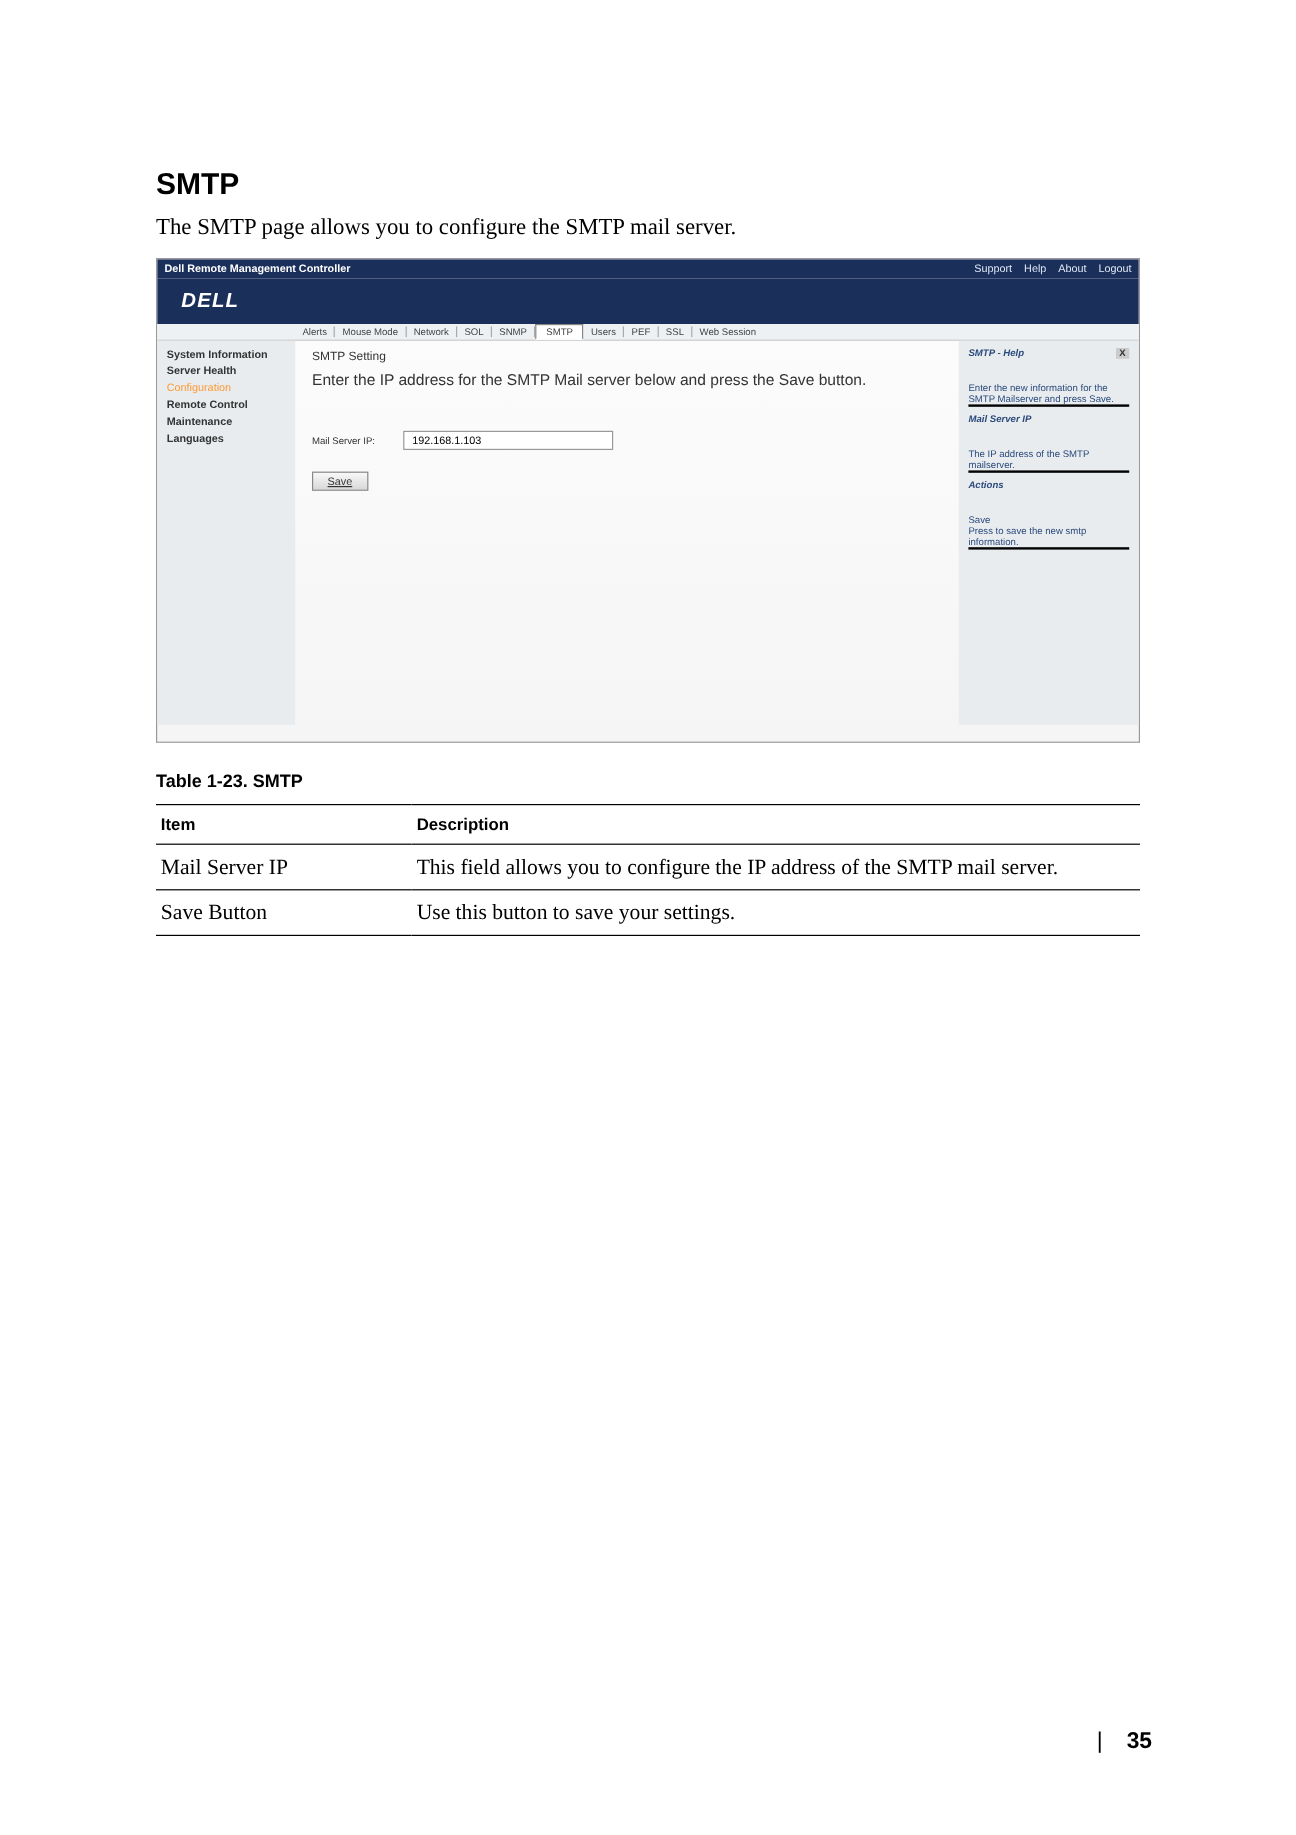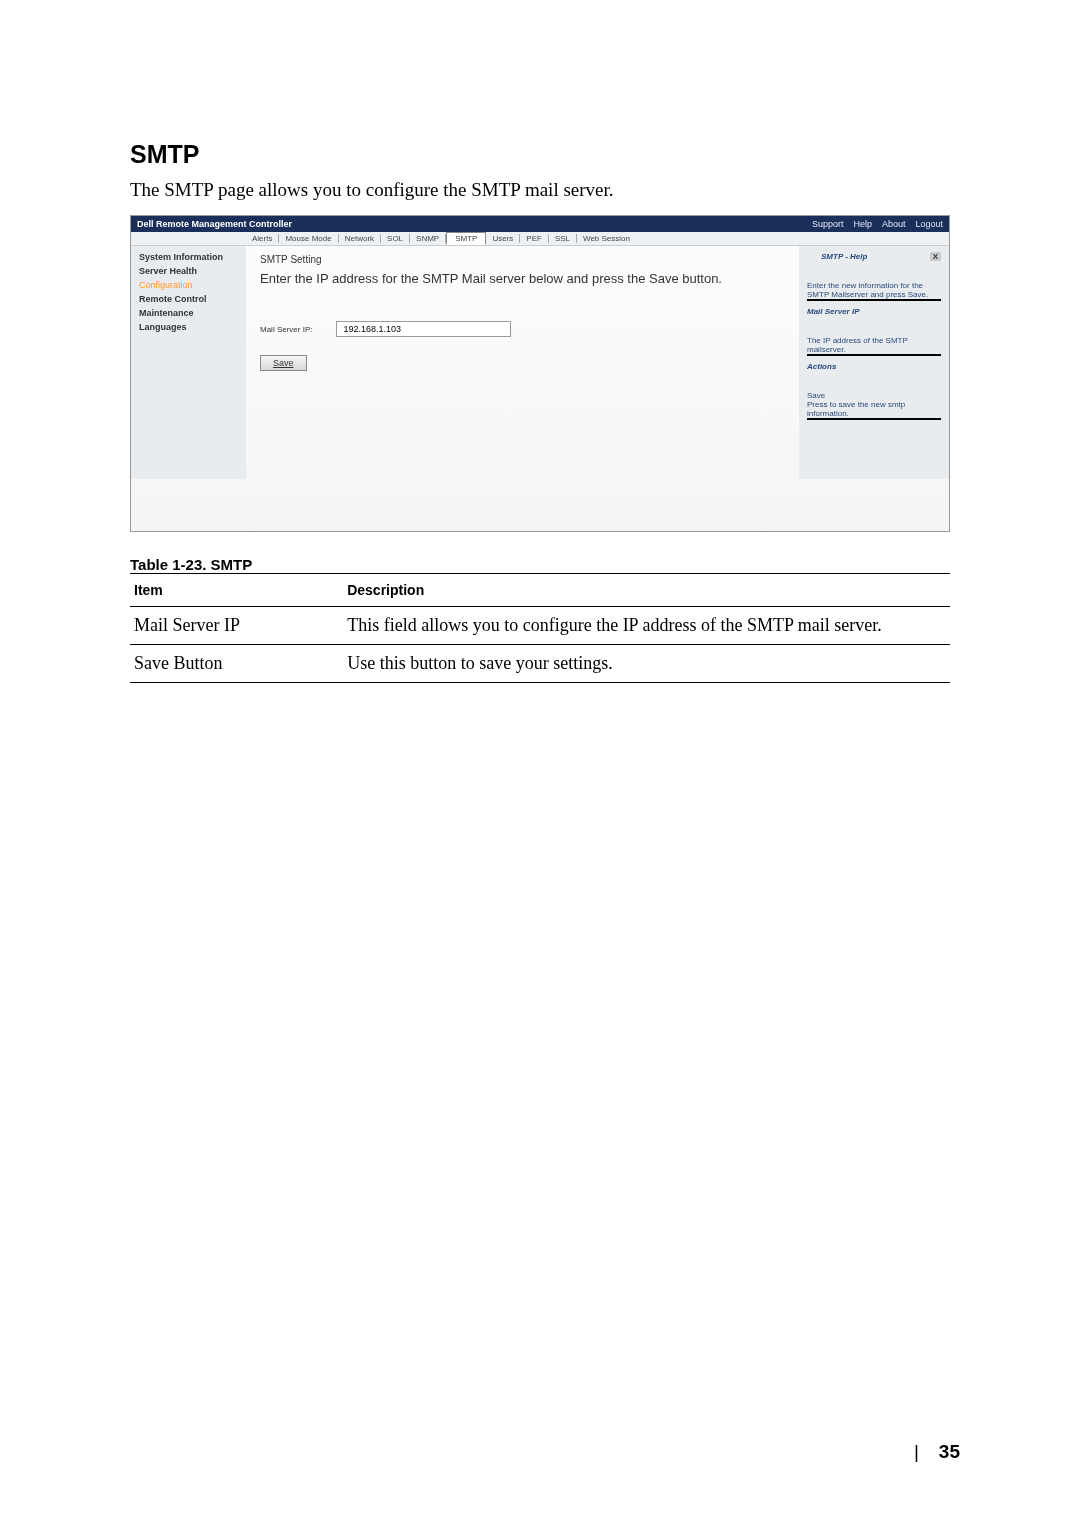--- a/index.html
+++ b/index.html
@@ -2,21 +2,21 @@
 <html><head>
   <meta charset="utf-8">
   <style>
     * { margin: 0; padding: 0; box-sizing: border-box; }
     body { font-family: Georgia, 'Times New Roman', serif; background: #fff; width: 1080px; height: 1529px; position: relative; }
     .page { padding: 140px 130px 60px 130px; }
     .heading { font-family: Arial, Helvetica, sans-serif; font-weight: bold; font-size: 25px; margin-bottom: 10px; }
     .intro { font-size: 19px; margin-bottom: 14px; }
 
     
-    .screenshot { width: 820px; height: 317px; border: 1px solid #999; background: linear-gradient(to bottom, #fdfdfd 0%, #f5f5f5 100%); position: relative; font-family: Tahoma, Arial, sans-serif; font-size: 9px; color: #333; overflow: hidden; }
+    .screenshot { width: 820px; height: 404px; border: 1px solid #999; background: linear-gradient(to bottom, #fdfdfd 0%, #f5f5f5 100%); position: relative; font-family: Tahoma, Arial, sans-serif; font-size: 9px; color: #333; overflow: hidden; }
     .ss-titlebar { background: #1b2f5b; color: #fff; height: 16px; display: flex; align-items: center; justify-content: space-between; padding: 0 6px; font-size: 9px; }
     .ss-titlebar-left { font-weight: bold; }
     .ss-titlebar-right { display: flex; gap: 10px; font-size: 9px; }
     .ss-titlebar-right span { color: #e0e8f5; }
     .ss-header { background: #1b2f5b; height: 38px; display: flex; align-items: center; padding-left: 20px; }
     .dell-logo { color: #fff; font-weight: bold; font-size: 17px; font-style: italic; letter-spacing: 1px; font-family: Arial, sans-serif; }
     .dell-logo::before { content: ""; }
     .ss-configbar { background: #1b2f5b; padding: 0 0 0 115px; height: 14px; display: flex; align-items: flex-end; }
     .config-btn { background: linear-gradient(to bottom, #fff, #e0e0e0); border: 1px solid #888; padding: 1px 8px; font-size: 9px; border-radius: 2px 2px 0 0; }
     .ss-tabs { display: flex; gap: 0; padding-left: 115px; background: #eef1f4; border-bottom: 1px solid #ccc; height: 14px; align-items: center; font-size: 8px; color: #444; }
@@ -28,27 +28,27 @@
     .ss-sidebar .bold { font-weight: bold; color: #333; }
     .ss-sidebar .active { color: #ff9933; }
     .ss-main { flex: 1; padding: 8px 14px; position: relative; }
     .ss-main-title { font-weight: normal; font-size: 10px; margin-bottom: 6px; }
     .ss-main-sub { font-size: 13px; margin-bottom: 16px; color: #333; }
     .ss-field-row { display: flex; align-items: center; gap: 24px; margin-bottom: 18px; margin-top: 35px; }
     .ss-field-label { font-size: 8px; color: #333; }
     .ss-input { border: 1px solid #999; background: #fff; padding: 2px 6px; width: 175px; font-size: 9px; height: 16px; }
     .ss-save { background: linear-gradient(to bottom, #f8f8f8, #d8d8d8); border: 1px solid #888; padding: 2px 12px; font-size: 9px; text-decoration: underline; color: #333; }
     .ss-help { width: 150px; background: #e8ecef; padding: 6px 8px; font-size: 8px; color: #2b4a7c; }
-    .ss-help-title { font-weight: bold; font-style: italic; color: #2b4a7c; display: flex; justify-content: space-between; margin-left: 14px; }
+    .ss-help-title { font-weight: bold; font-style: italic; color: #2b4a7c; display: flex; justify-content: space-between; }
     .ss-help-title .x { background: #ccc; color: #333; padding: 0 3px; font-style: normal; font-size: 8px; }
     .ss-help p { margin-top: 20px; border-bottom: 2px solid #000000; padding-bottom: 0; }
     .ss-help .sec { font-weight: bold; font-style: italic; margin-top: 6px; color: #2b4a7c; }
 
     
-    .table-caption { font-family: Arial, Helvetica, sans-serif; font-weight: bold; font-size: 15px; margin-top: 24px; }
+    .table-caption { font-family: Arial, Helvetica, sans-serif; font-weight: bold; font-size: 15px; margin-top: 24px; margin-bottom: 10px; }
     table.desc { width: 100%; border-collapse: collapse; font-size: 18px; }
     table.desc th { text-align: left; font-family: Arial, Helvetica, sans-serif; font-weight: bold; font-size: 14px; border-top: 1.5px solid #000; border-bottom: 1px solid #000; padding: 8px 4px; }
     table.desc td { padding: 8px 4px; border-bottom: 1px solid #000; vertical-align: top; font-family: Georgia, serif; }
     table.desc tr:last-child td { border-bottom: 1.5px solid #000; }
     table.desc td:first-child { width: 26%; }
 
     .pagenum { position: absolute; bottom: 66px; right: 120px; font-family: Arial, sans-serif; font-weight: bold; font-size: 19px; }
     .pagenum .bar { font-weight: normal; color: #000; margin-right: 20px; }
   </style>
 </head>
@@ -60,20 +60,23 @@
 
   <div class="screenshot">
     <div class="ss-titlebar">
       <span class="ss-titlebar-left">Dell Remote Management Controller</span>
       <span class="ss-titlebar-right">
         <span>Support</span>
         <span>Help</span>
         <span>About</span>
         <span>Logout</span>
       </span>
+    </div>
+    <div class="ss-header">
+      <span class="dell-logo">DELL</span>
     </div>
     <div class="ss-tabs">
       <span>Alerts</span>
       <span>Mouse Mode</span>
       <span>Network</span>
       <span>SOL</span>
       <span>SNMP</span>
       <span class="active">SMTP</span>
       <span>Users</span>
       <span>PEF</span>

